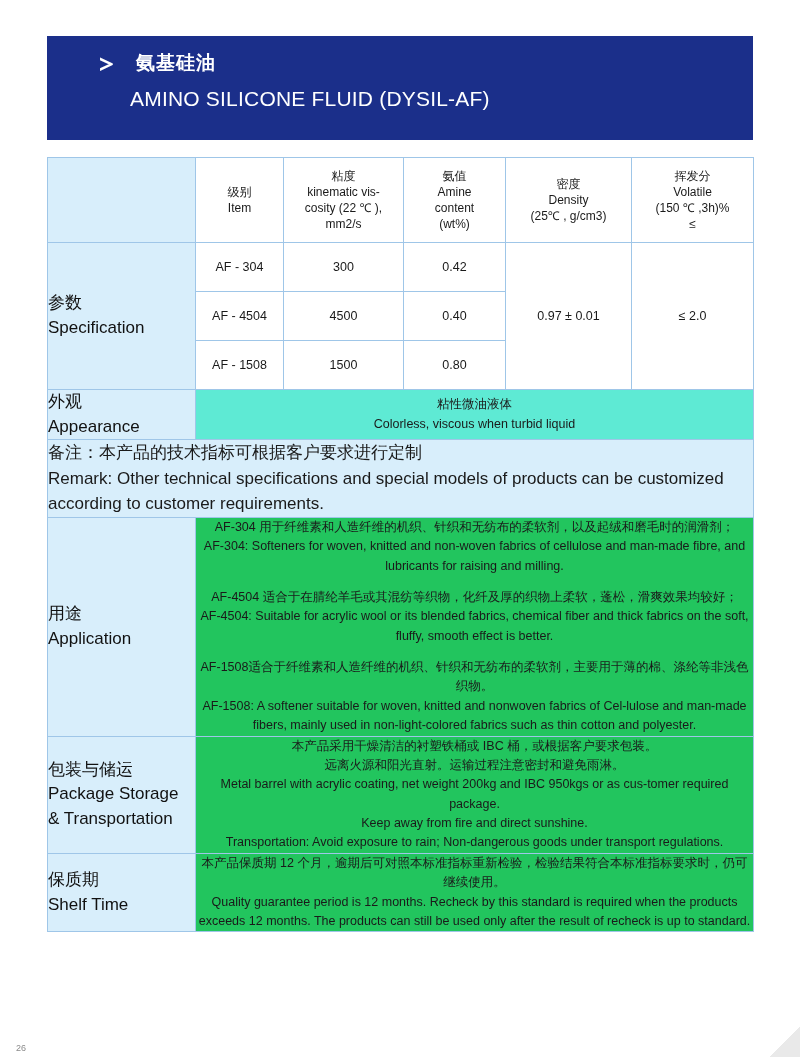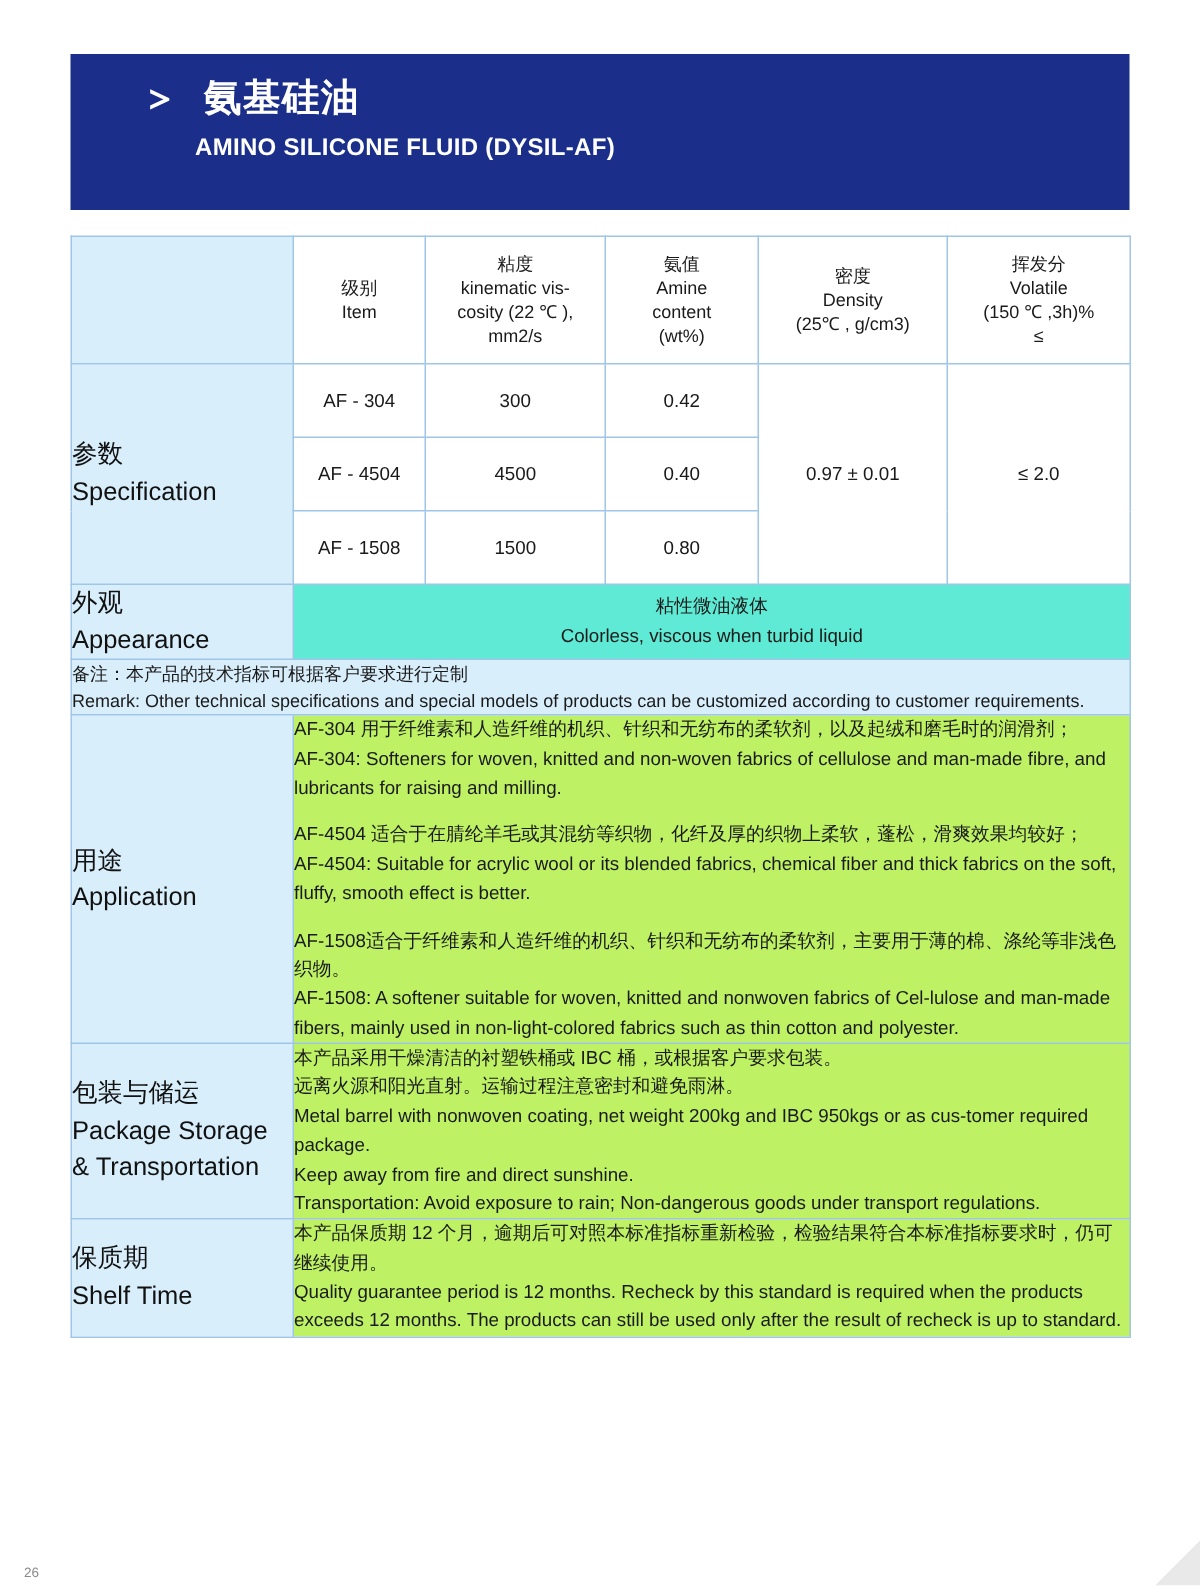--- a/index.html
+++ b/index.html
@@ -41,28 +41,28 @@
     gap: 16px;
   }
   .chev {
     font-size: 27px;
     font-weight: bold;
     line-height: 1;
     color: #ffffff;
     transform: scaleX(0.9);
   }
   .title-cn {
-    font-size: 25px;
+    font-size: 19px;
     font-weight: bold;
     letter-spacing: 1px;
     line-height: 1.2;
   }
   .title-en {
-    font-size: 16px;
-    font-weight: bold;
+    font-size: 21px;
+    font-weight: normal;
     margin-top: 10px;
     margin-left: 37px;
     letter-spacing: 0.2px;
   }
 
   
   .tbl {
     position: absolute;
     left: 47px;
     top: 157px;
@@ -109,32 +109,32 @@
   .appearance {
     background: #5eead4;
     text-align: center;
     font-size: 12.5px;
     line-height: 1.55;
     padding: 10px 6px;
   }
 
   .remark {
     background: #d8eefb;
-    font-size: 12px;
+    font-size: 17px;
     line-height: 1.5;
     padding: 9px 12px;
     margin-top: 24px;
   }
 
   .body-cell {
-    background: #bef264;
+    background: #22c55e;
     font-size: 12.5px;
     line-height: 1.55;
     padding: 12px 14px 12px 14px;
-    text-align: left;
+    text-align: center;
   }
   .body-cell p {
     margin: 0 0 12px 0;
   }
   .body-cell p:last-child { margin-bottom: 0; }
 
   .pagenum {
     position: absolute;
     left: 16px;
     bottom: 4px;
@@ -271,21 +271,21 @@
 
       <tr>
         <td class="lbl">
           <span class="cn">包装与储运</span>
           <span class="en">Package Storage</span>
           <span class="en">&amp; Transportation</span>
         </td>
         <td class="body-cell tight" colspan="5">
           <div>本产品采用干燥清洁的衬塑铁桶或 IBC 桶，或根据客户要求包装。</div>
           <div>远离火源和阳光直射。运输过程注意密封和避免雨淋。</div>
-          <div>Metal barrel with nonwoven coating, net weight 200kg and IBC 950kgs or as cus-tomer required package.</div>
+          <div>Metal barrel with acrylic coating, net weight 200kg and IBC 950kgs or as cus-tomer required package.</div>
           <div>Keep away from fire and direct sunshine.</div>
           <div>Transportation: Avoid exposure to rain; Non-dangerous goods under transport regulations.</div>
         </td>
       </tr>
 
       <tr>
         <td class="lbl">
           <span class="cn">保质期</span>
           <span class="en">Shelf Time</span>
         </td>

